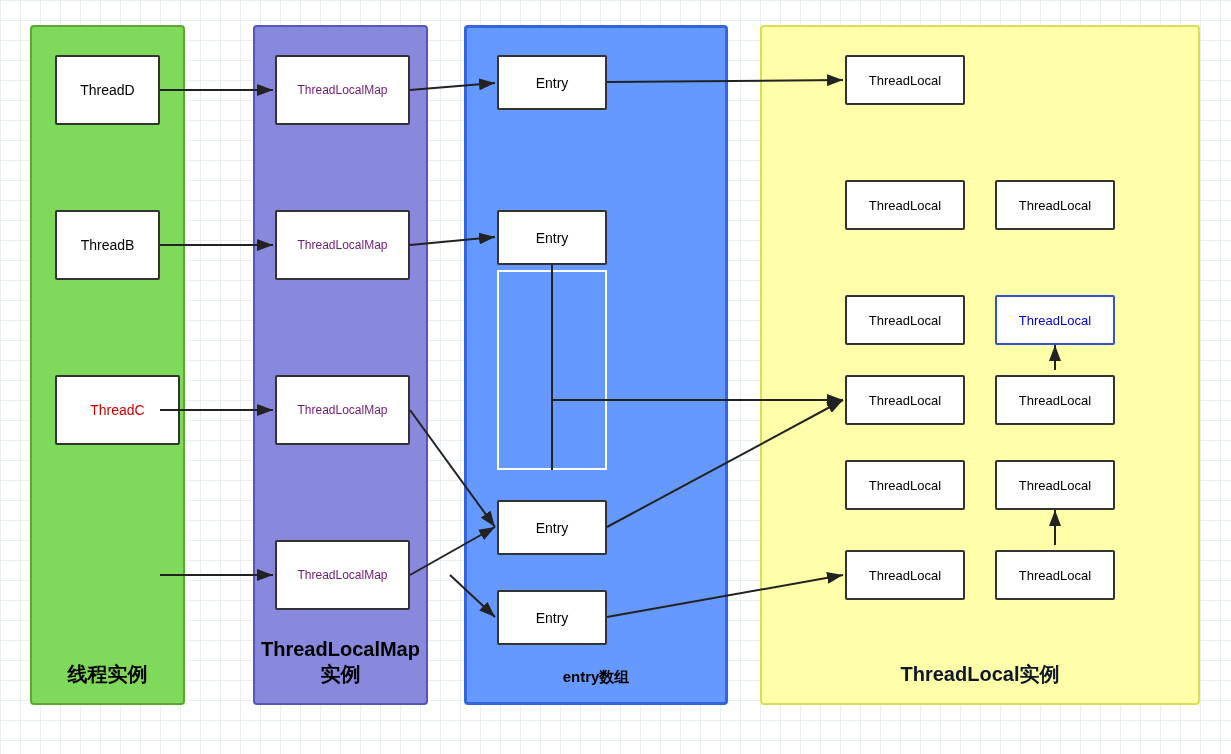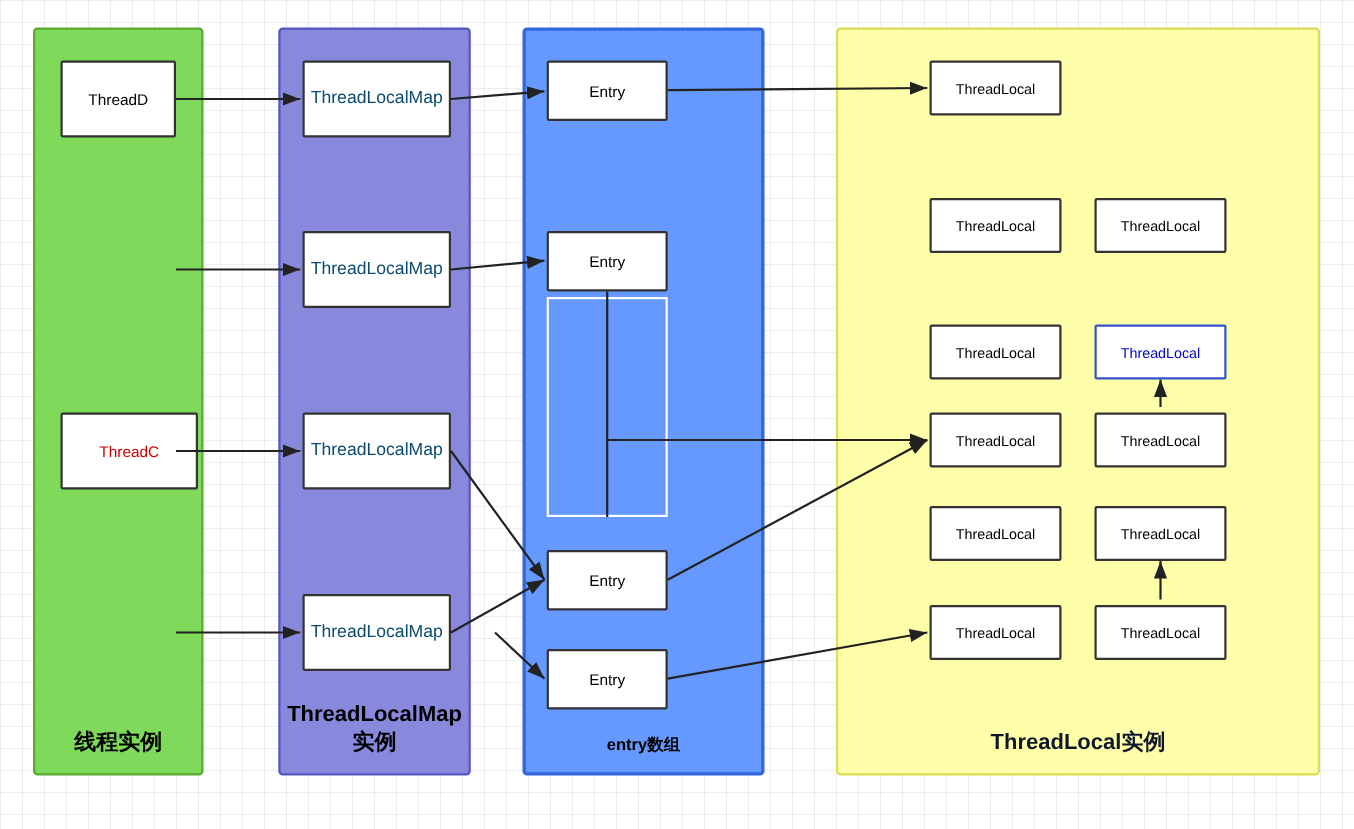--- a/index.html
+++ b/index.html
@@ -40,23 +40,23 @@
       top: 25px;
       width: 175px;
       height: 680px;
       background: #8888DD;
       border: 2px solid #5555bb;
       border-radius: 4px;
     }
 
     .region-blue {
       position: absolute;
-      left: 475px;
-      top: 25px;
-      width: 220px;
+      left: 464px;
+      top: 25px;
+      width: 264px;
       height: 680px;
       background: #6699FF;
       border: 3px solid #3366DD;
       border-radius: 4px;
     }
 
     .region-yellow {
       position: absolute;
       left: 760px;
       top: 25px;
@@ -134,21 +134,21 @@
     .label-green { color: #000; }
     .label-purple { color: #000; }
     .label-blue { color: #000; font-size: 15px; }
     .label-yellow { color: #0f172a; }
 
     
     .text-thread-a { color: #000000; }
     .text-thread-b { color: #000000; }
     .text-thread-c { color: #cc0000; }
     .text-thread-d { color: #000000; }
-    .text-tlmap { color: #0c4a6e; font-size: 16px; }
+    .text-tlmap { color: #701a75; font-size: 12px; }
     .text-entry { color: #000000; font-size: 14px; }
     .text-tl { color: #000000; font-size: 13px; }
     .text-tl-blue { color: #0000cc; font-size: 13px; }
 
     
     .arrows-svg {
       position: absolute;
       top: 0;
       left: 0;
       width: 1231px;
@@ -172,20 +172,23 @@
   <div class="region-blue">
     <span class="region-label label-blue">entry数组</span>
   </div>
 
   <div class="region-yellow">
     <span class="region-label label-yellow">ThreadLocal实例</span>
   </div>
 
   <div class="box thread-a">
     <span class="text-thread-a">ThreadD</span>
+  </div>
+  <div class="box thread-b">
+    <span class="text-thread-b">ThreadB</span>
   </div>
   <div class="box thread-c">
     <span class="text-thread-c">ThreadC</span>
   </div>
 
   <div class="box map-a">
     <span class="text-tlmap">ThreadLocalMap</span>
   </div>
   <div class="box map-b">
     <span class="text-tlmap">ThreadLocalMap</span>

